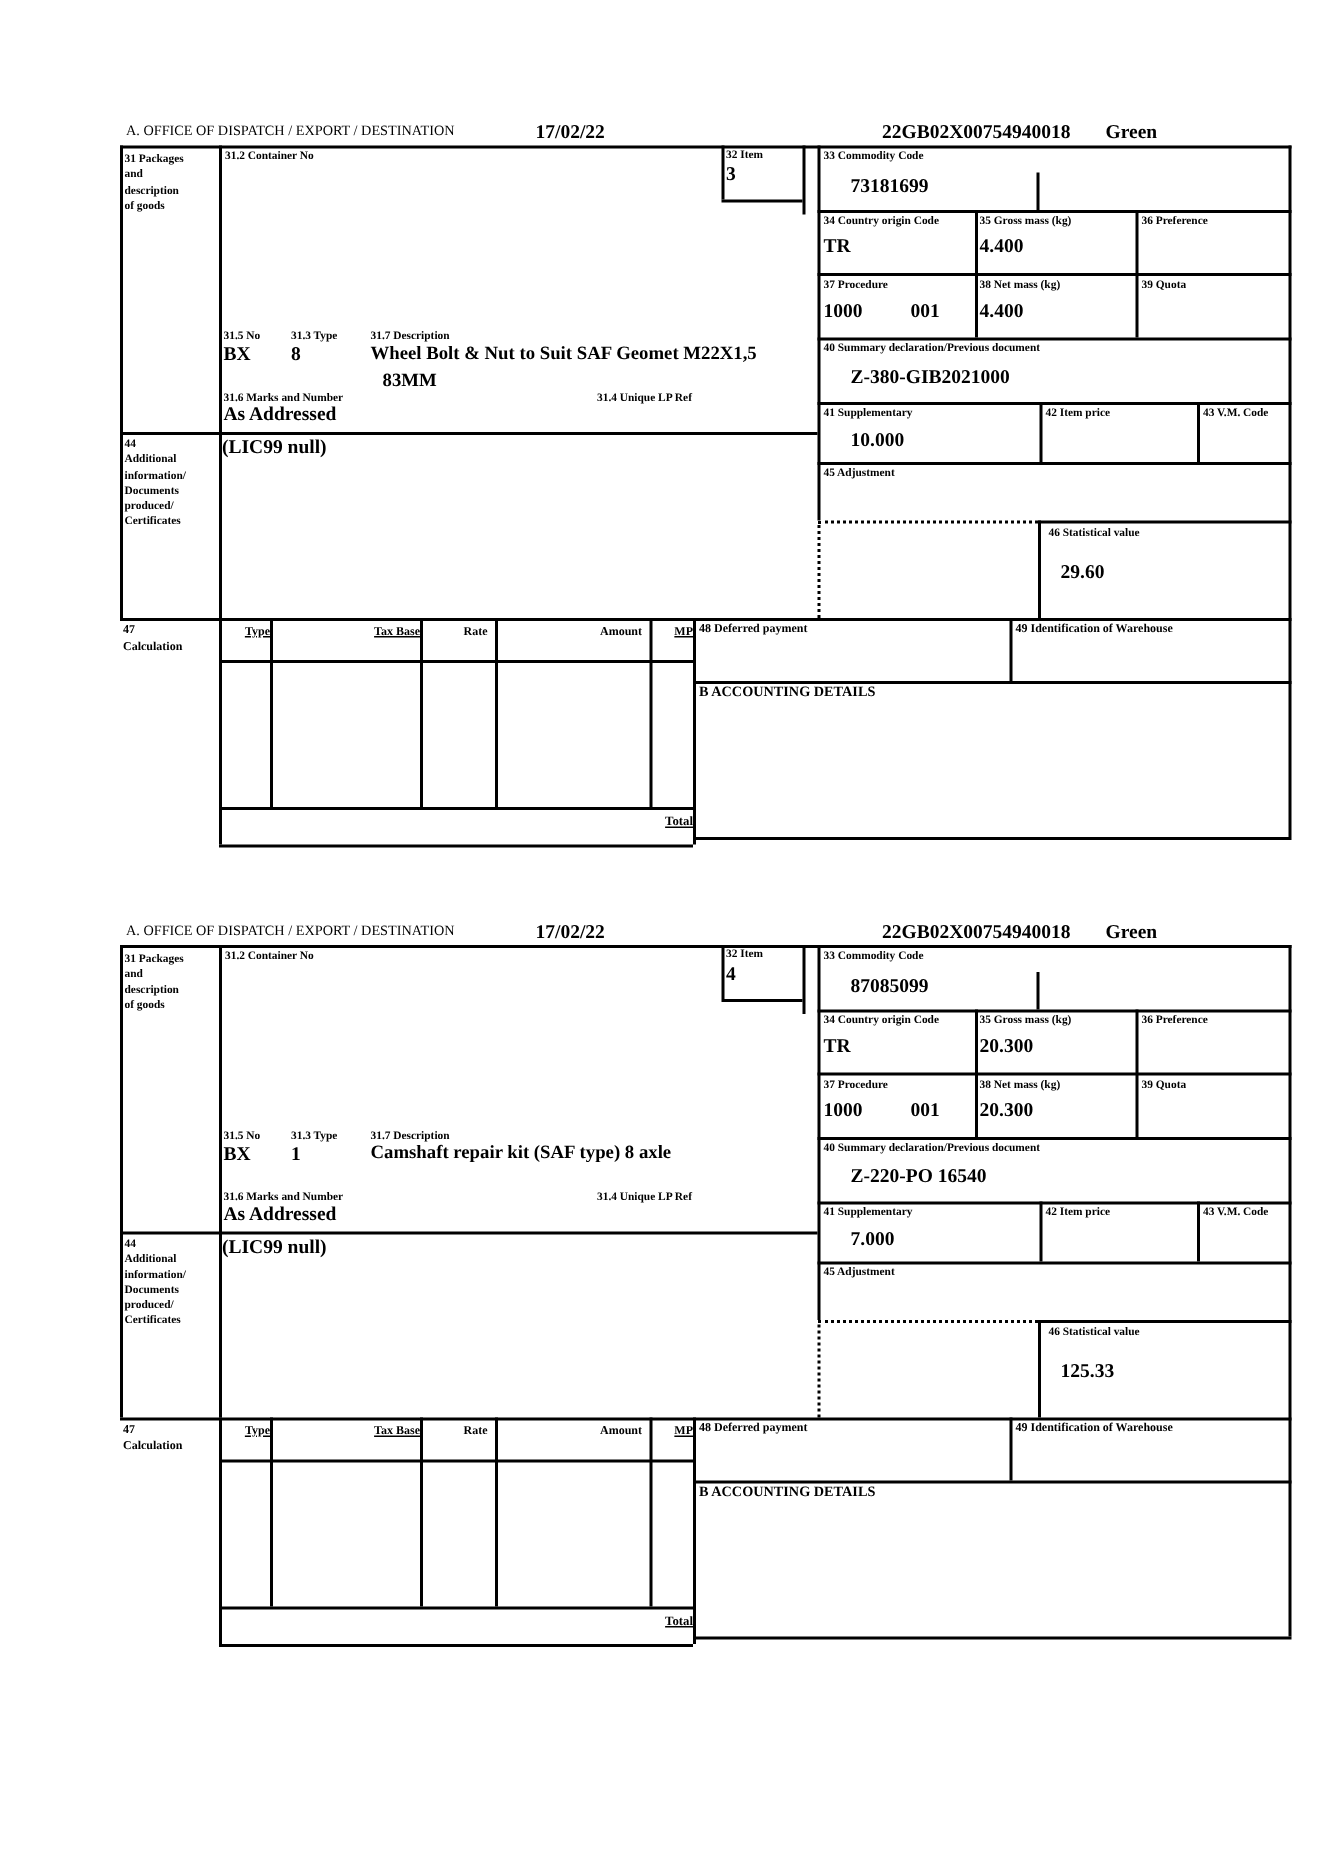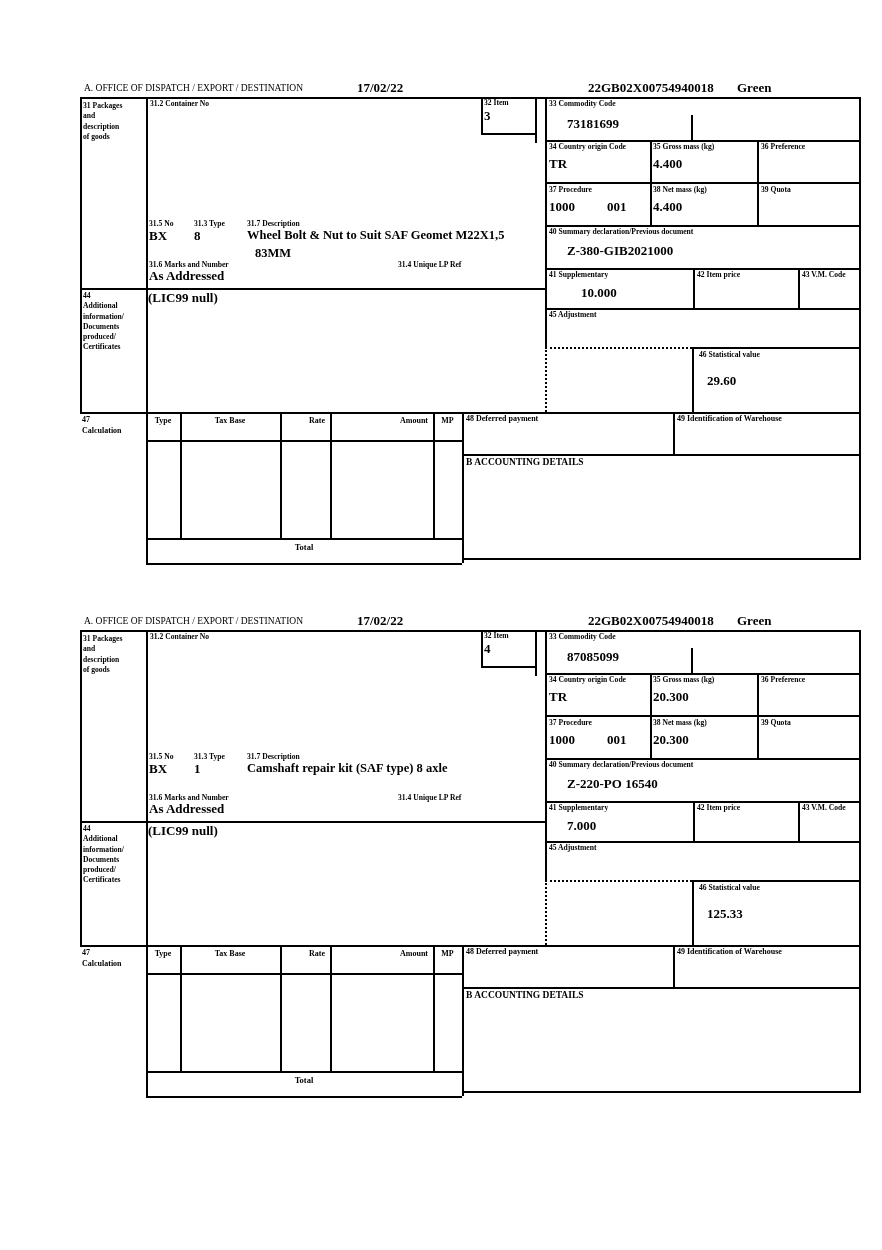--- a/index.html
+++ b/index.html
@@ -14,21 +14,21 @@
   .hl.dot { border-top:2px dotted #000; }
   .vl { position:absolute; width:0; border-left:2px solid #000; }
   .vl.dot { border-left:2px dotted #000; }
   .lbl { position:absolute; font-size:7.6px; font-weight:bold; white-space:nowrap; line-height:1.1; }
   .lbl.ml { white-space:pre-line; line-height:1.35; }
   .val { position:absolute; font-size:13px; font-weight:bold; white-space:nowrap; }
   .val.desc { font-size:12.5px; }
   .hdr-label { position:absolute; font-size:9.5px; font-weight:normal; white-space:nowrap; }
   .hdr-val { position:absolute; font-size:13px; font-weight:bold; white-space:nowrap; }
   .colhead { position:absolute; top:336px; font-size:8px; font-weight:bold; }
-  .c { text-align:center; } .r { text-align:right; padding-right:3px; box-sizing:border-box; }
+  .c { text-align:right;text-decoration:underline; } .r { text-align:right; padding-right:3px; box-sizing:border-box; }
   .sec { position:absolute; font-size:9.5px; font-weight:bold; white-space:nowrap; }
 </style>
 </head>
 <body>
 
 <div class="form" id="form-0" style="top:80px">
 
   <div class="hdr-label" style="left:4px; top:3px;">A. OFFICE OF DISPATCH / EXPORT / DESTINATION</div>
   <div class="hdr-val" style="left:277px; top:0px;">17/02/22</div>
   <div class="hdr-val" style="left:508px; top:0px;">22GB02X00754940018</div>
@@ -104,21 +104,21 @@
   <div class="val" style="left:114px; top:148px;">8</div>
   <div class="val desc" style="left:167px; top:148px;">Wheel Bolt &amp; Nut to Suit SAF Geomet M22X1,5</div>
   <div class="val desc" style="left:175px; top:166px;">83MM</div>
   <div class="lbl" style="left:69px; top:181px;">31.6 Marks and Number</div>
   <div class="lbl" style="left:318px; top:181px;">31.4 Unique LP Ref</div>
   <div class="val" style="left:69px; top:188px;">As Addressed</div>
 
   <div class="lbl" style="left:469px; top:148px;">40 Summary declaration/Previous document</div>
   <div class="val" style="left:487px; top:163px;">Z-380-GIB2021000</div>
   <div class="lbl" style="left:469px; top:191px;">41 Supplementary</div>
-  <div class="val" style="left:487px; top:205px;margin-left:14px;">10.000</div>
+  <div class="val" style="left:487px; top:205px;">10.000</div>
   <div class="lbl" style="left:617px; top:191px;">42 Item price</div>
   <div class="val" style="left:617px; top:205px;"></div>
   <div class="lbl" style="left:722px; top:191px;">43 V.M. Code</div>
   <div class="val" style="left:722px; top:205px;"></div>
   <div class="lbl" style="left:469px; top:231px;">45 Adjustment</div>
   <div class="lbl" style="left:619px; top:271px;">46 Statistical value</div>
   <div class="val" style="left:627px; top:293px;">29.60</div>
 
   <div class="lbl ml" style="left:3px; top:211px; width:62px;">44
 Additional

